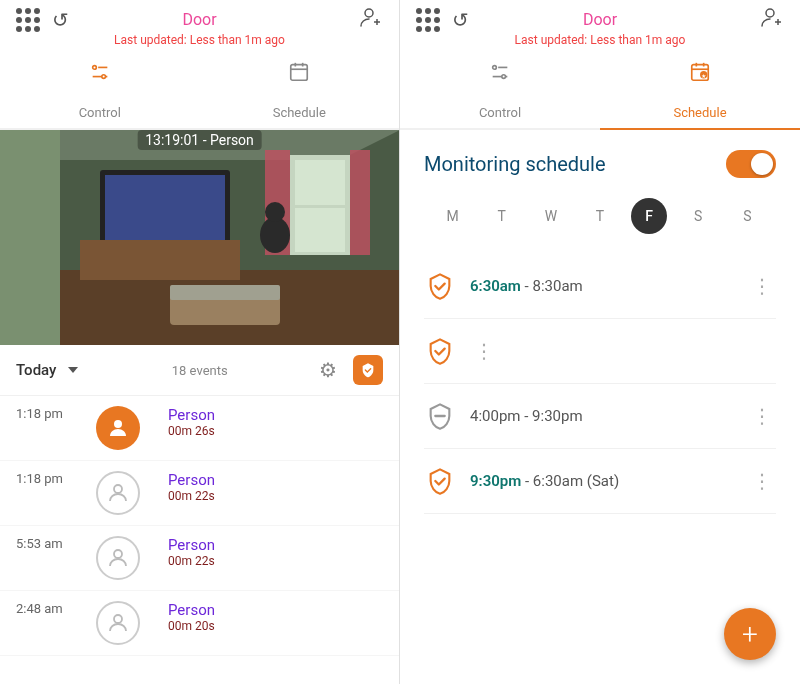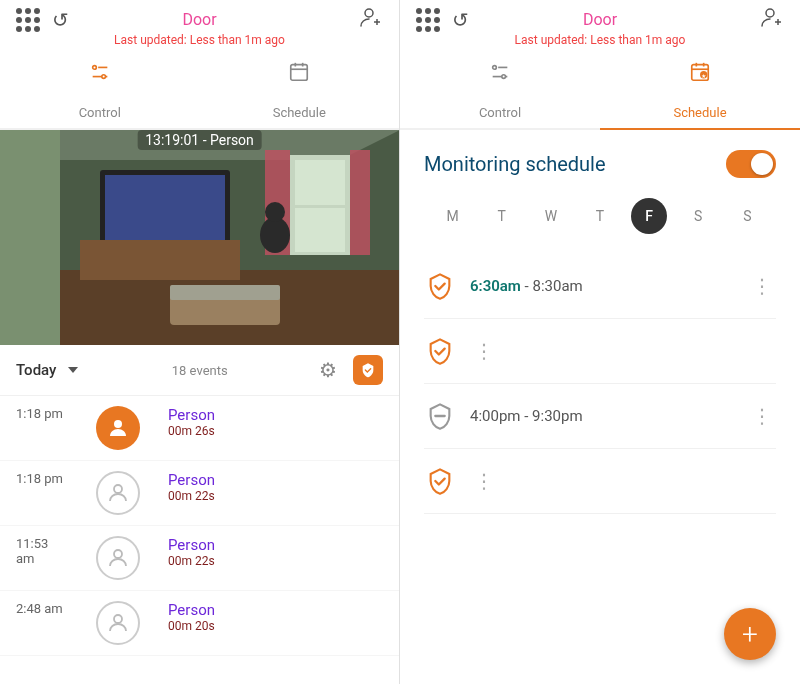--- a/index.html
+++ b/index.html
@@ -489,21 +489,21 @@
           <path d="M4 20c0-4 3.6-7 8-7s8 3 8 7" stroke="#bbb" stroke-width="1.8"></path>
         </svg>
       </div>
       <div class="event-info">
         <span class="event-label">Person</span>
         <span class="event-duration">00m 22s</span>
       </div>
     </div>
 
     <div class="event-item">
-      <span class="event-time">11:53 am</span>
+      <span class="event-time">5:53 am</span>
       <div class="event-avatar outline">
         <svg width="24" height="24" viewBox="0 0 24 24" fill="none">
           <circle cx="12" cy="8" r="4" stroke="#bbb" stroke-width="1.8"></circle>
           <path d="M4 20c0-4 3.6-7 8-7s8 3 8 7" stroke="#bbb" stroke-width="1.8"></path>
         </svg>
       </div>
       <div class="event-info">
         <span class="event-label">Person</span>
         <span class="event-duration">00m 22s</span>
       </div>
@@ -658,20 +658,23 @@
         <span class="schedule-menu">⋮</span>
       </div>
 
       <div class="schedule-item">
         <div class="schedule-icon shield-checked">
           <svg width="28" height="28" viewBox="0 0 24 24" fill="none">
             <path d="M12 2L4 6v6c0 5 3.6 9.7 8 11 4.4-1.3 8-6 8-11V6L12 2z" stroke="#e87722" stroke-width="1.8" fill="none"></path>
             <path d="M8 12l3 3 5-5" stroke="#e87722" stroke-width="2" stroke-linecap="round" stroke-linejoin="round"></path>
           </svg>
         </div>
+        <span class="schedule-time">
+          <strong>9:30pm</strong> - <span>6:30am (Sat)</span>
+        </span>
         <span class="schedule-menu">⋮</span>
       </div>
 
     </div>
 
     <div class="fab-button">
       <span>+</span>
     </div>
 
   </div>

